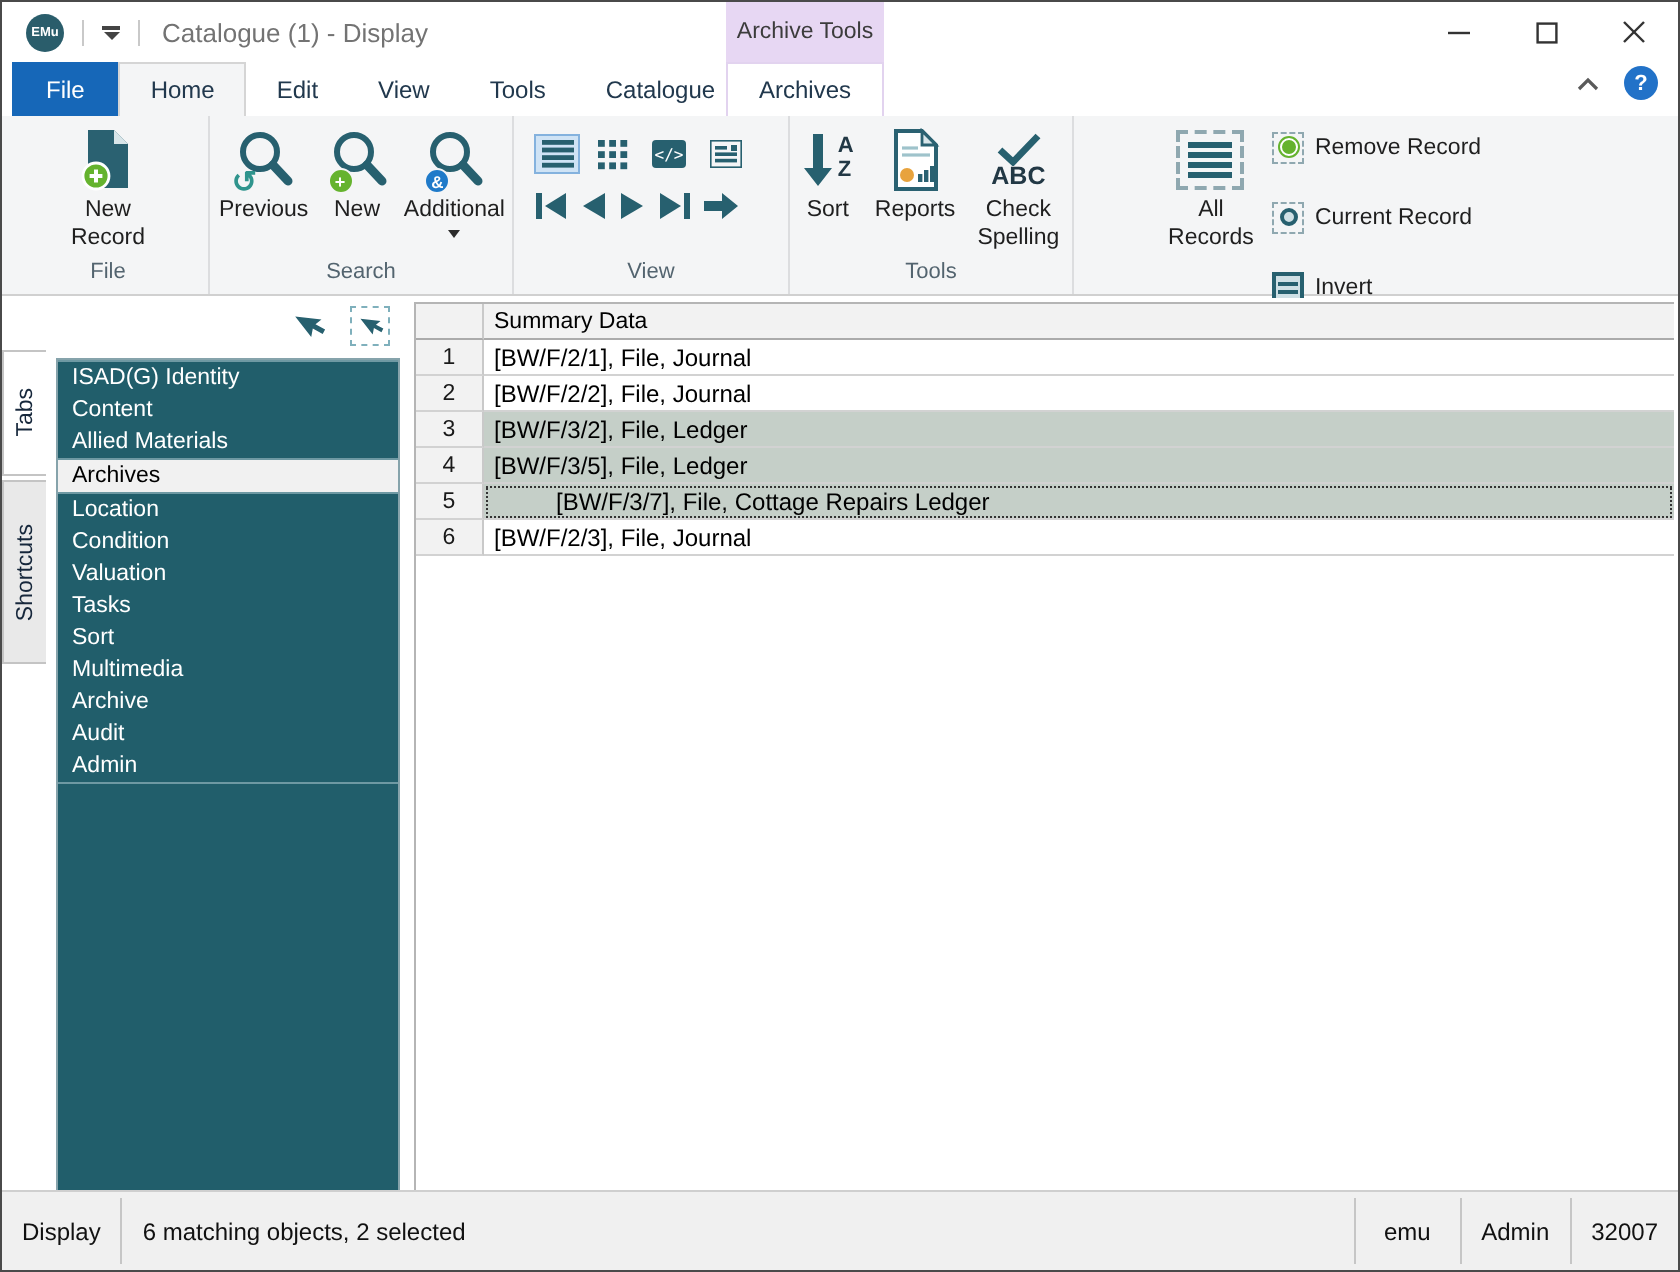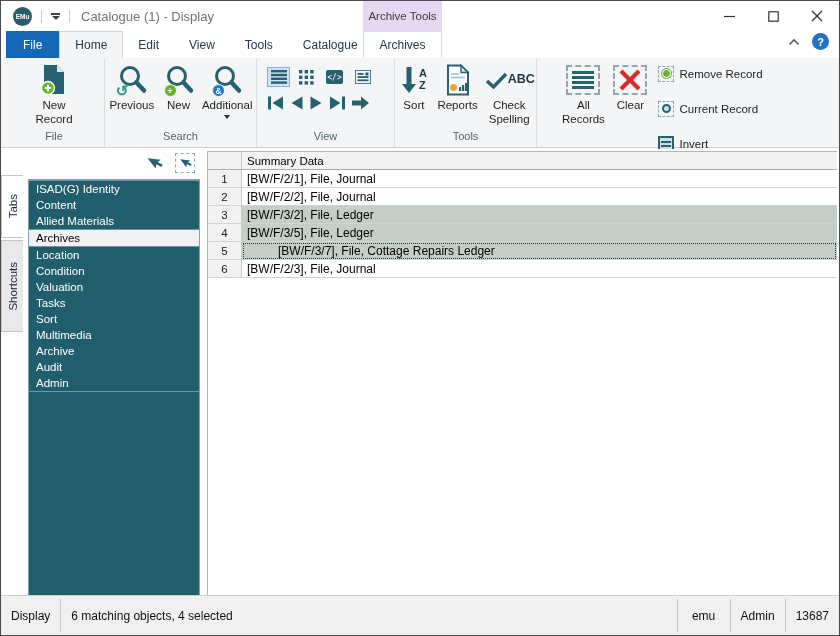--- a/index.html
+++ b/index.html
@@ -59,21 +59,21 @@
   .dash-big { width:34px; height:30px; border:2px dashed #8fa8b0; display:flex; align-items:center; justify-content:center; }
   .dash-big.bars { flex-direction:column; gap:2px; }
   .dash-big .bar { width:22px; height:3px; background:#27606f; }
   .dash-sm { width:16px; height:16px; border:1.5px dashed #8fa8b0; display:flex; align-items:center; justify-content:center; }
   .dot-green { width:9px; height:9px; border-radius:50%; background:#65b32e; border:1.5px solid #fff; outline:1px solid #65b32e; }
   .ring-teal { width:9px; height:9px; border-radius:50%; border:2px solid #27606f; background:#cfe0e5; }
   .chip { width:16px; height:16px; border:2px solid #27606f; background:#cfe0e5; display:flex; flex-direction:column; justify-content:center; gap:2px; padding:0 1px; }
   .chip .ln { height:2px; background:#27606f; width:100%; }
   .sort-wrap { display:flex; align-items:center; gap:2px; }
   .az { display:flex; flex-direction:column; font-size:11px; font-weight:bold; color:#223845; line-height:1.05; }
-  .abc-wrap { display:flex; flex-direction:row; align-items:center; }
+  .abc-wrap { display:flex; flex-direction:column; align-items:center; }
   .abc { font-size:12.5px; font-weight:bold; color:#223845; letter-spacing:0; margin-top:-2px; }
 
   
   .main { position:absolute; top:148px; left:0; right:0; bottom:24px; background:#fff; }
   .vtab { position:absolute; left:0; width:22px; display:flex; align-items:center; justify-content:center; border:1px solid #c4c4c4; border-right:none; }
   .vtab span { writing-mode:vertical-rl; transform:rotate(180deg); font-size:11.5px; color:#16273b; }
   .vtab.tabs { top:26px; height:63px; background:#fff; }
   .vtab.shortcuts { top:91px; height:92px; background:#e9e9e9; }
   .pointer-row { position:absolute; left:27px; top:0; width:172px; height:28px; display:flex; justify-content:flex-end; align-items:center; gap:12px; padding-right:5px; }
   .nav-panel { position:absolute; left:27px; top:30px; width:172px; bottom:4px; background:#215e6b; border:1px solid #86a3ab; padding:0; }
@@ -325,31 +325,20 @@
           <div class="ricon">
             <div class="dash-big bars">
                 <div class="bar"></div>
                 <div class="bar"></div>
                 <div class="bar"></div>
                 <div class="bar"></div>
               </div>
           </div>
           <div class="rlbl">All Records</div>
         </div>
-        <div class="rbtn w44">
-          <div class="ricon">
-            <div class="dash-big">
-              <svg width="24" height="22">
-                  <line x1="3" y1="2" x2="21" y2="20" stroke="#d42a2a" stroke-width="4"></line>
-                  <line x1="21" y1="2" x2="3" y2="20" stroke="#d42a2a" stroke-width="4"></line>
-                </svg>
-            </div>
-          </div>
-          <div class="rlbl">Clear</div>
-        </div>
         <div class="sel-small-col">
           <div class="sbtn">
             <div class="dash-sm">
                 <div class="dot-green"></div>
               </div>
             <div class="slbl">Remove Record</div>
           </div>
           <div class="sbtn">
             <div class="dash-sm">
                 <div class="ring-teal"></div>
@@ -437,23 +426,23 @@
       <div class="grow">
         <div class="num">6</div>
         <div class="cell">[BW/F/2/3], File, Journal</div>
       </div>
     </div>
   </div>
 
   <div class="statusbar">
     <div class="sb-cell">Display</div>
     <div class="sb-div"></div>
-    <div class="sb-cell">6 matching objects, 4 selected</div>
+    <div class="sb-cell">6 matching objects, 2 selected</div>
     <div class="sb-spacer"></div>
     <div class="sb-div"></div>
     <div class="sb-cell sb-right">emu</div>
     <div class="sb-div"></div>
     <div class="sb-cell sb-right">Admin</div>
     <div class="sb-div"></div>
-    <div class="sb-cell sb-right">13687</div>
+    <div class="sb-cell sb-right">32007</div>
   </div>
 
 </div>
 
 </body></html>

